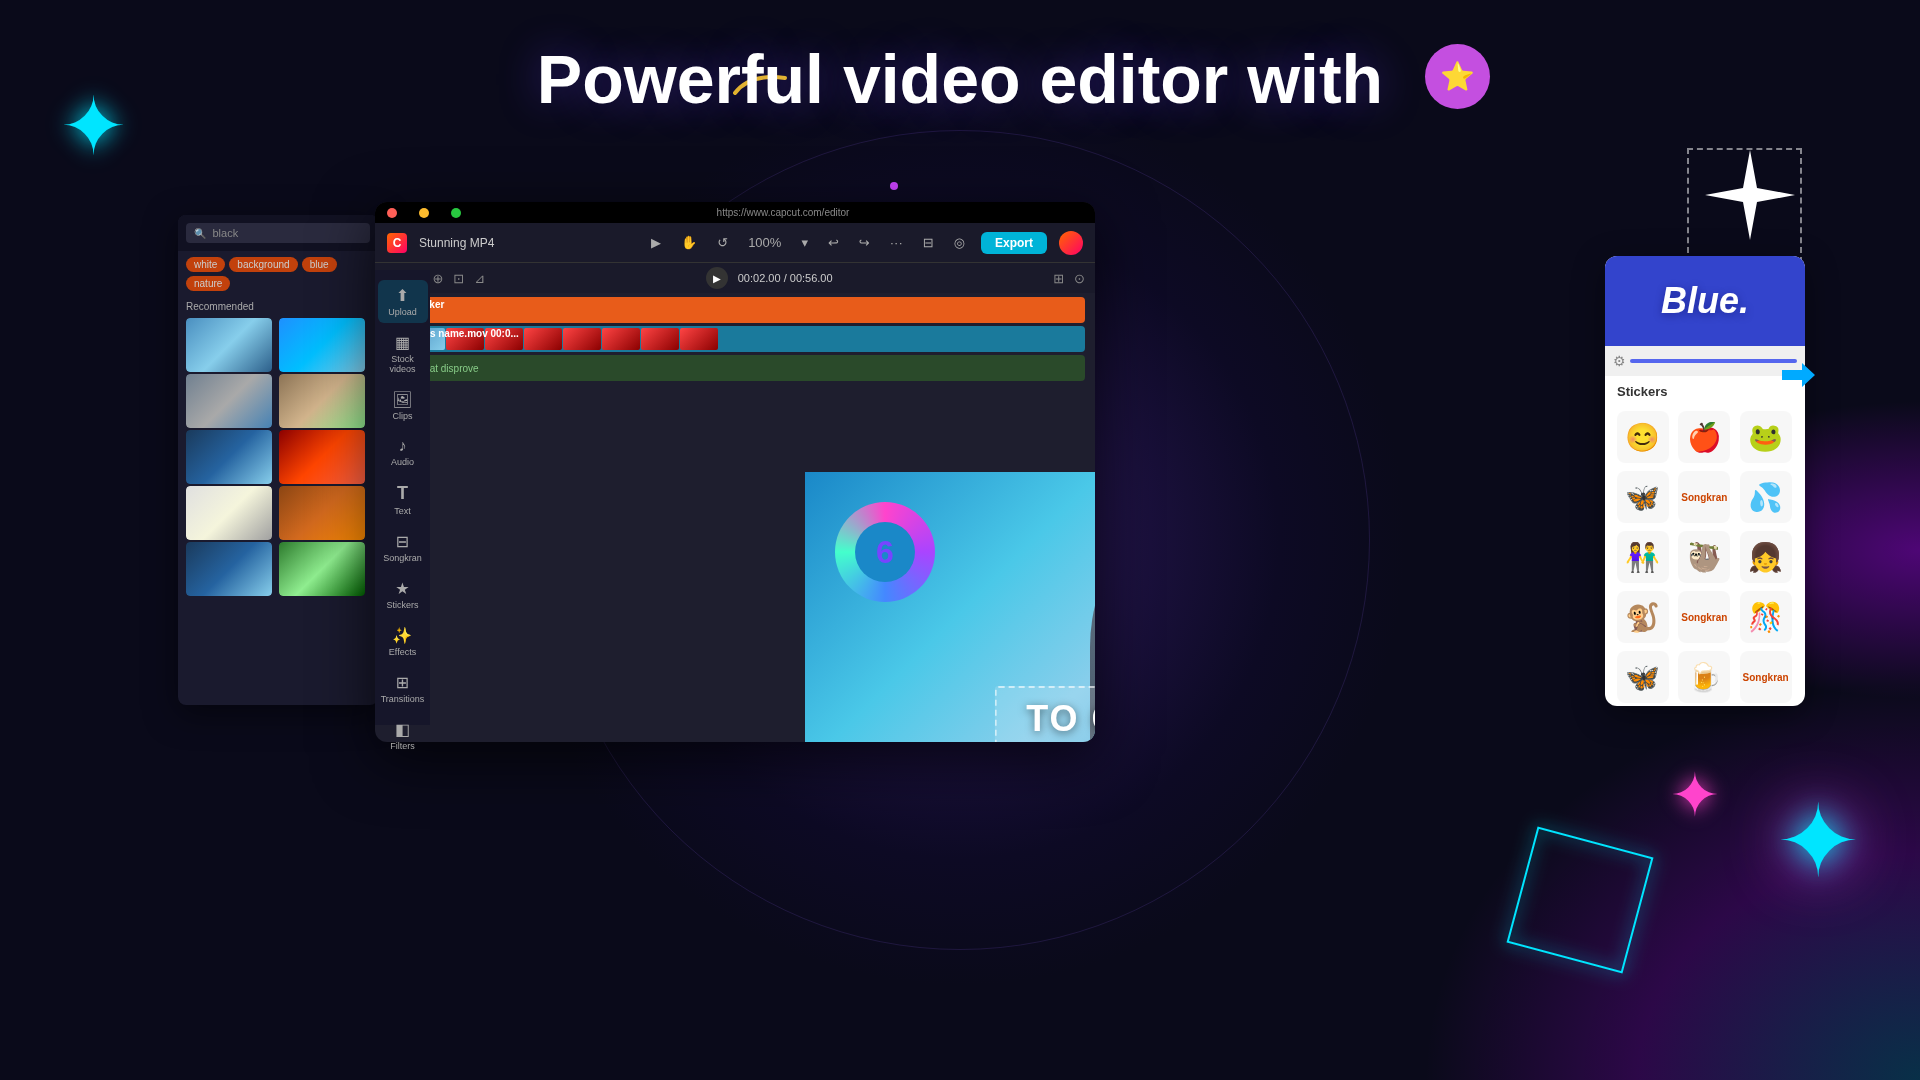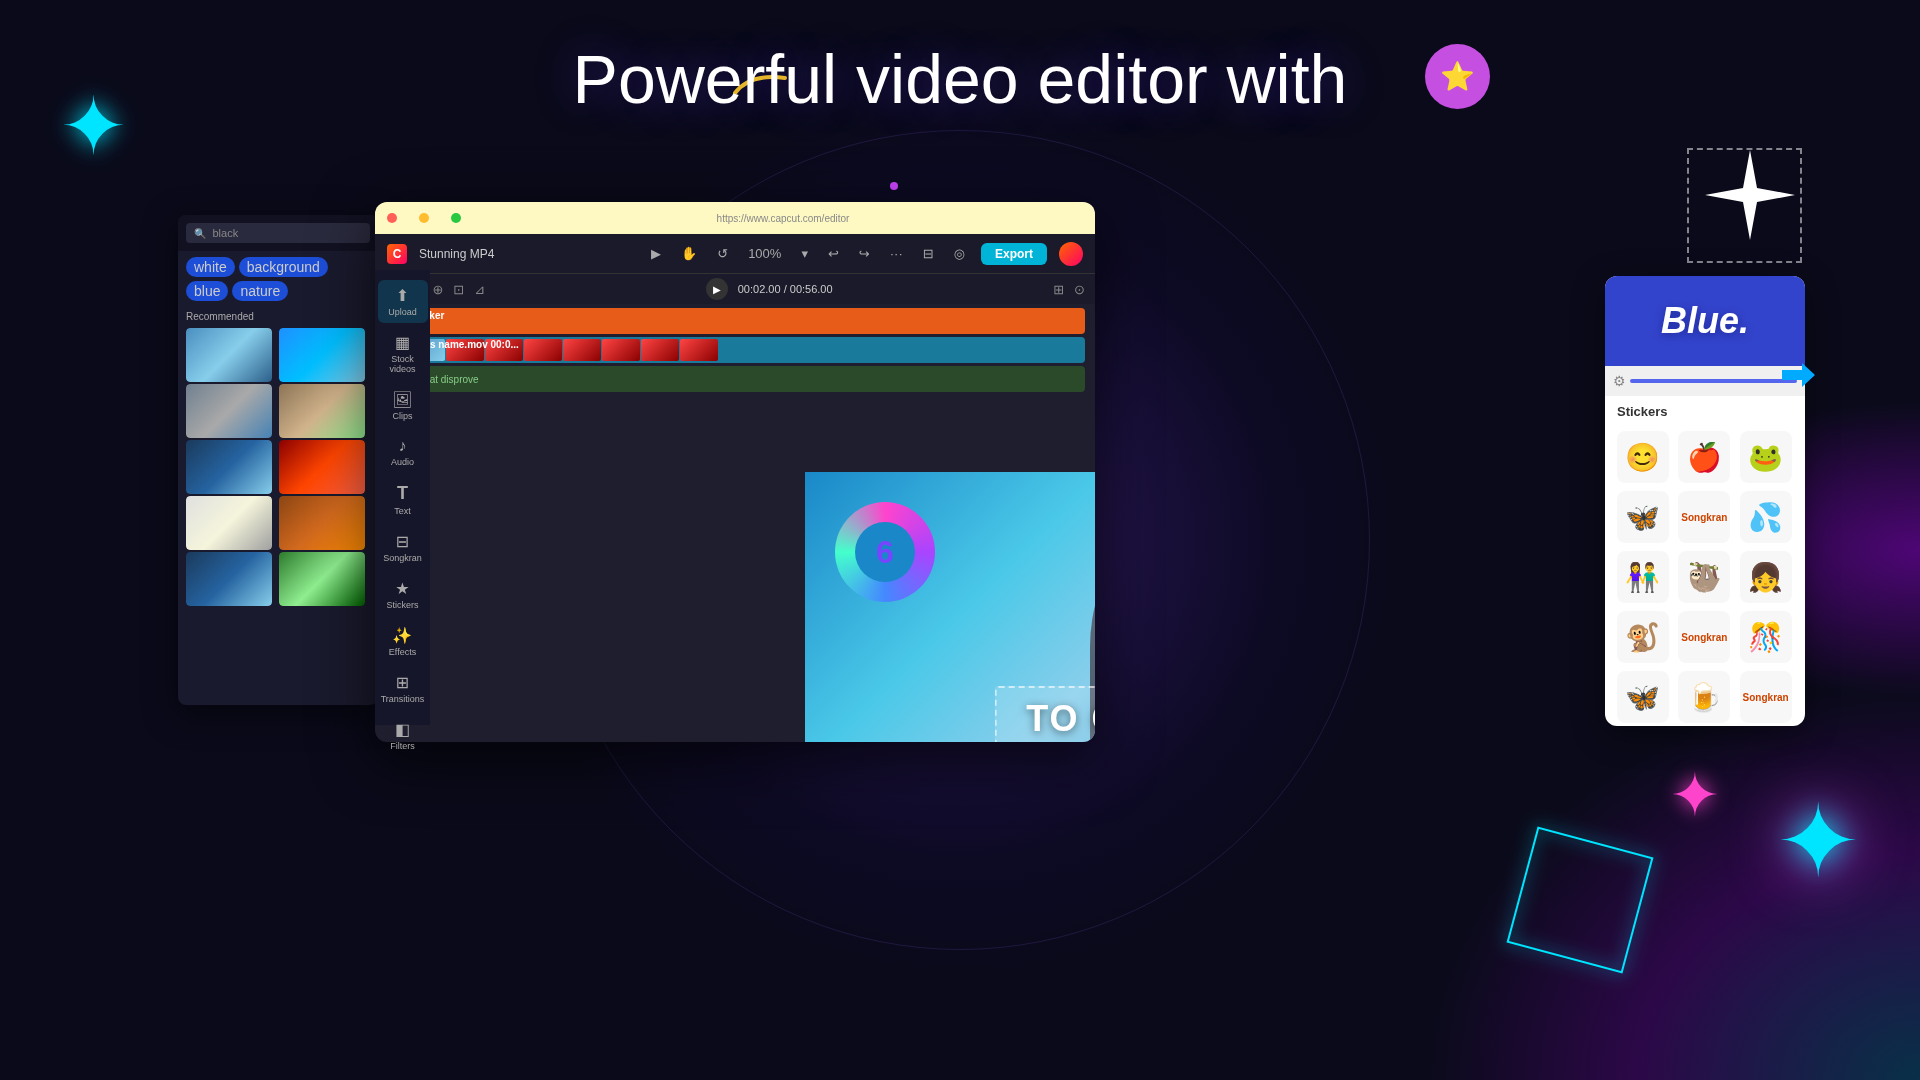--- a/index.html
+++ b/index.html
@@ -42,21 +42,21 @@
       position: absolute;
       top: 40px;
       left: 50%;
       transform: translateX(-50%);
       text-align: center;
       z-index: 10;
     }
 
     .headline h1 {
       font-size: 68px;
-      font-weight: 400;
+      font-weight: 700;
       color: #fff;
       line-height: 1.15;
       text-shadow: 0 0 40px rgba(100,60,255,0.4);
     }
 
     
     .deco-yellow-stroke {
       position: absolute;
       top: 68px;
       left: calc(50% - 230px);
@@ -173,25 +173,25 @@
     }
 
     .filter-tags {
       display: flex;
       gap: 4px;
       padding: 6px 8px;
       flex-wrap: wrap;
     }
 
     .filter-tag {
-      background: #1d4ed8;
+      background: #c2410c;
       border-radius: 10px;
       padding: 2px 8px;
       color: #ccc;
-      font-size: 14px;
+      font-size: 10px;
     }
 
     .recommended-label {
       padding: 4px 8px;
       color: #aaa;
       font-size: 10px;
     }
 
     .image-grid {
       display: grid;
@@ -233,22 +233,22 @@
       width: 720px;
       height: 540px;
       background: #1e1e2e;
       border-radius: 12px;
       overflow: hidden;
       z-index: 6;
       box-shadow: 0 16px 60px rgba(0,0,0,0.7);
     }
 
     .window-chrome {
-      height: 32px;
-      background: #fef9c3;
+      height: 21px;
+      background: #000000;
       display: flex;
       align-items: center;
       padding: 0 12px;
       gap: 22px;
     }
 
     .window-dot {
       width: 10px;
       height: 10px;
       border-radius: 50%;
@@ -550,21 +550,21 @@
       top: 2px;
       left: 6px;
       font-size: 10px;
       color: white;
       font-weight: bold;
     }
 
     
     .sticker-panel {
       position: absolute;
-      top: 276px;
+      top: 256px;
       right: 115px;
       width: 200px;
       height: 450px;
       background: #fff;
       border-radius: 12px;
       overflow: hidden;
       z-index: 8;
       box-shadow: 0 8px 32px rgba(0,0,0,0.4);
     }
 

